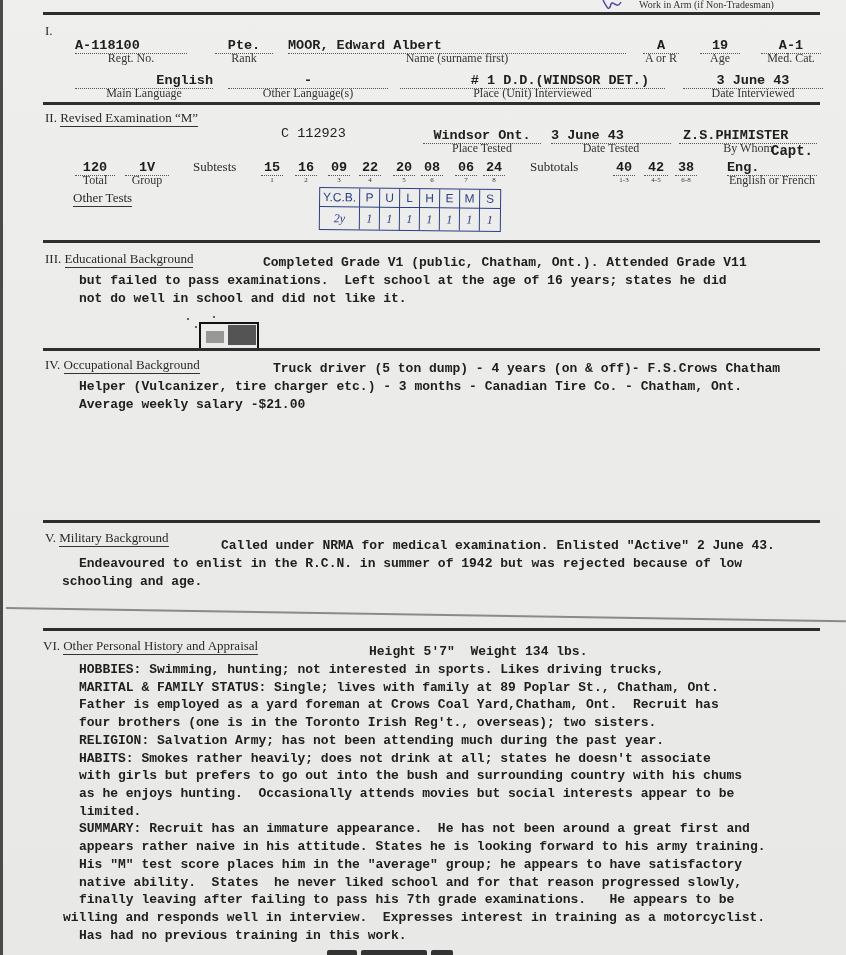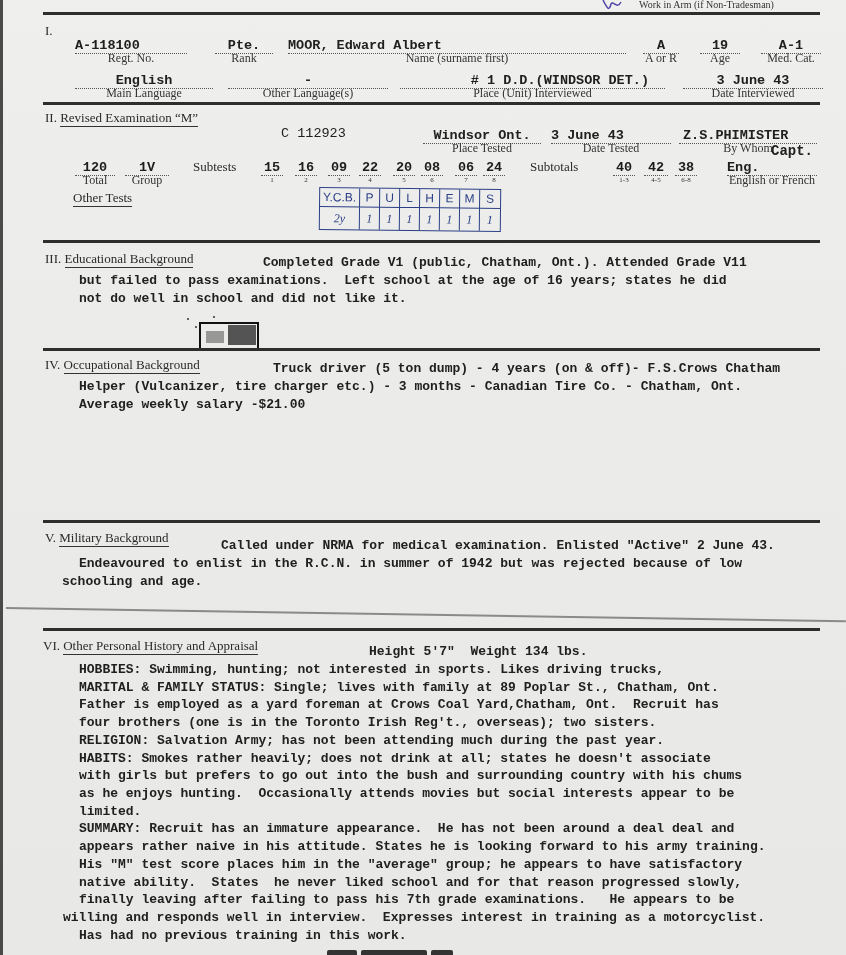--- a/index.html
+++ b/index.html
@@ -85,21 +85,21 @@
   <div class="field" style="left:697px; top:38px; width:40px;">
     <span class="val typed">19</span>
     <span class="cap">Age</span>
   </div>
   <div class="field" style="left:758px; top:38px; width:60px;">
     <span class="val typed">A-1</span>
     <span class="cap">Med. Cat.</span>
   </div>
 
   <div class="field" style="left:72px; top:73px; width:138px;">
-    <span class="val typed" style="text-align:center;">English</span>
+    <span class="val typed" style="text-align:right;">English</span>
     <span class="cap">Main Language</span>
   </div>
   <div class="field" style="left:225px; top:73px; width:160px;">
     <span class="val typed">-</span>
     <span class="cap">Other Language(s)</span>
   </div>
   <div class="field" style="left:397px; top:73px; width:265px;">
     <span class="val typed" style="text-align:right; padding-right:16px;"># 1 D.D.(WINDSOR DET.)</span>
     <span class="cap">Place (Unit) Interviewed</span>
   </div>
@@ -265,21 +265,21 @@
 
   <div class="para" style="left:76px; top:661px;">HOBBIES: Swimming, hunting; not interested in sports. Likes driving trucks,</div>
   <div class="para" style="left:76px; top:679px;">MARITAL &amp; FAMILY STATUS: Single; lives with family at 89 Poplar St., Chatham, Ont.</div>
   <div class="para" style="left:76px; top:696px;">Father is employed as a yard foreman at Crows Coal Yard,Chatham, Ont.  Recruit has</div>
   <div class="para" style="left:76px; top:714px;">four brothers (one is in the Toronto Irish Reg't., overseas); two sisters.</div>
   <div class="para" style="left:76px; top:732px;">RELIGION: Salvation Army; has not been attending much during the past year.</div>
   <div class="para" style="left:76px; top:750px;">HABITS: Smokes rather heavily; does not drink at all; states he doesn't associate</div>
   <div class="para" style="left:76px; top:767px;">with girls but prefers to go out into the bush and surrounding country with his chums</div>
   <div class="para" style="left:76px; top:785px;">as he enjoys hunting.  Occasionally attends movies but social interests appear to be</div>
   <div class="para" style="left:76px; top:803px;">limited.</div>
-  <div class="para" style="left:76px; top:820px;">SUMMARY: Recruit has an immature appearance.  He has not been around a deal deal and</div>
+  <div class="para" style="left:76px; top:820px;">SUMMARY: Recruit has an immature appearance.  He has not been around a great first and</div>
   <div class="para" style="left:76px; top:838px;">appears rather naive in his attitude. States he is looking forward to his army training.</div>
   <div class="para" style="left:76px; top:856px;">His "M" test score places him in the "average" group; he appears to have satisfactory</div>
   <div class="para" style="left:76px; top:874px;">native ability.  States  he never liked school and for that reason progressed slowly,</div>
   <div class="para" style="left:76px; top:891px;">finally leaving after failing to pass his 7th grade examinations.   He appears to be</div>
   <div class="para" style="left:60px; top:909px;">willing and responds well in interview.  Expresses interest in training as a motorcyclist.</div>
   <div class="para" style="left:76px; top:927px;">Has had no previous training in this work.</div>
 
   <div class="abs" style="left:324px; top:950px; width:30px; height:6px; background:#333; border-radius:2px 2px 0 0;"></div>
   <div class="abs" style="left:358px; top:950px; width:66px; height:6px; background:#333; border-radius:2px 2px 0 0;"></div>
   <div class="abs" style="left:428px; top:950px; width:22px; height:6px; background:#333; border-radius:2px 2px 0 0;"></div>

